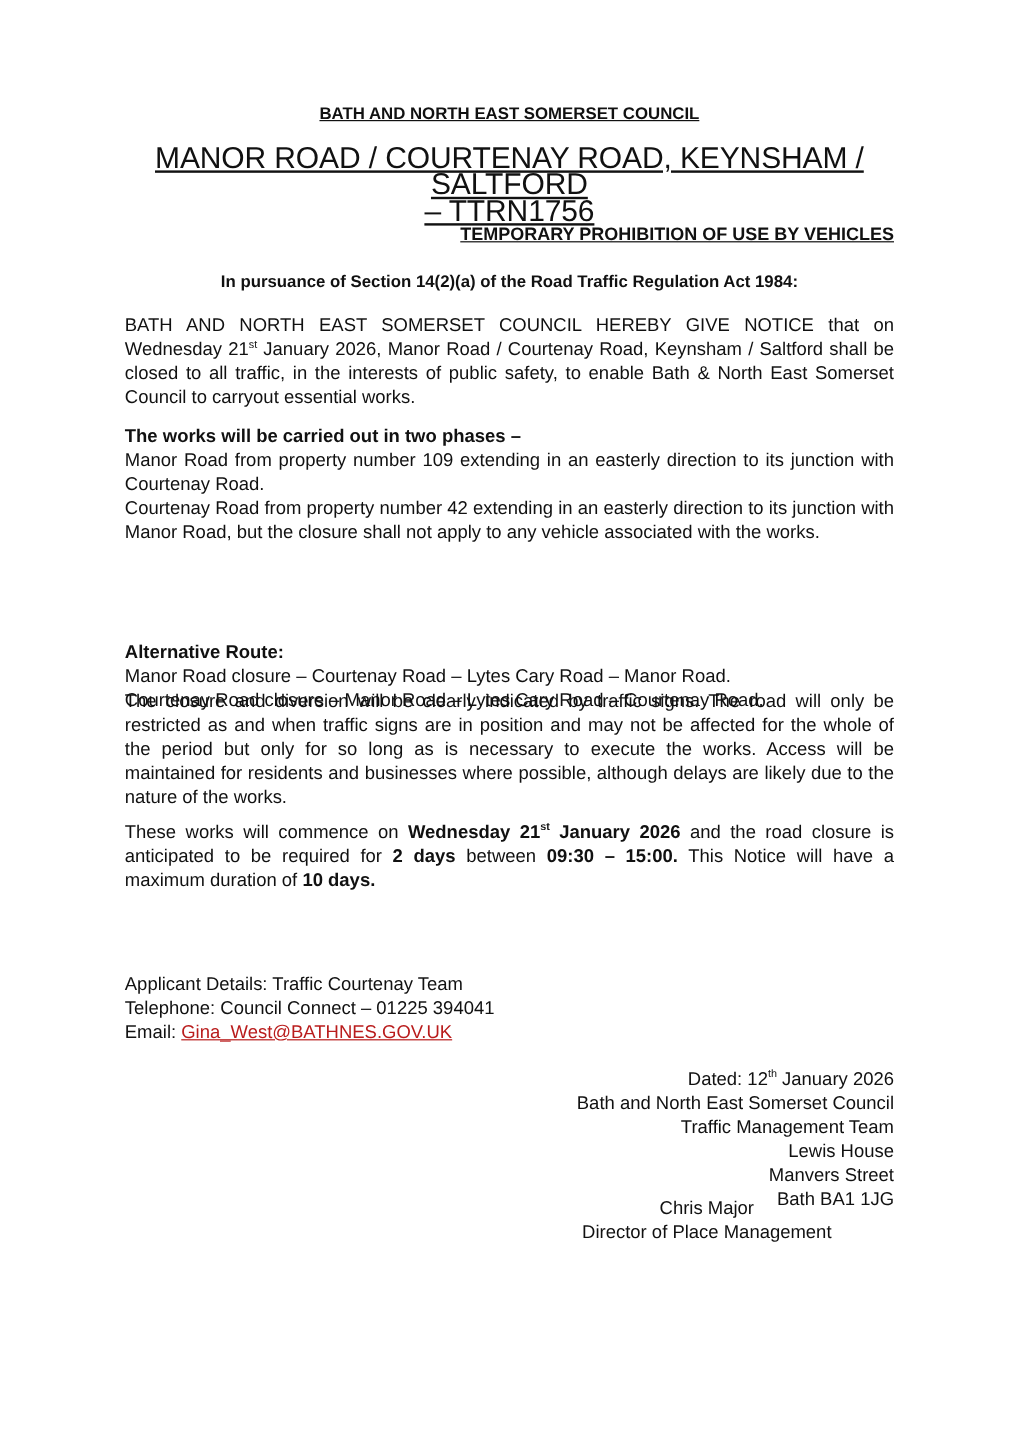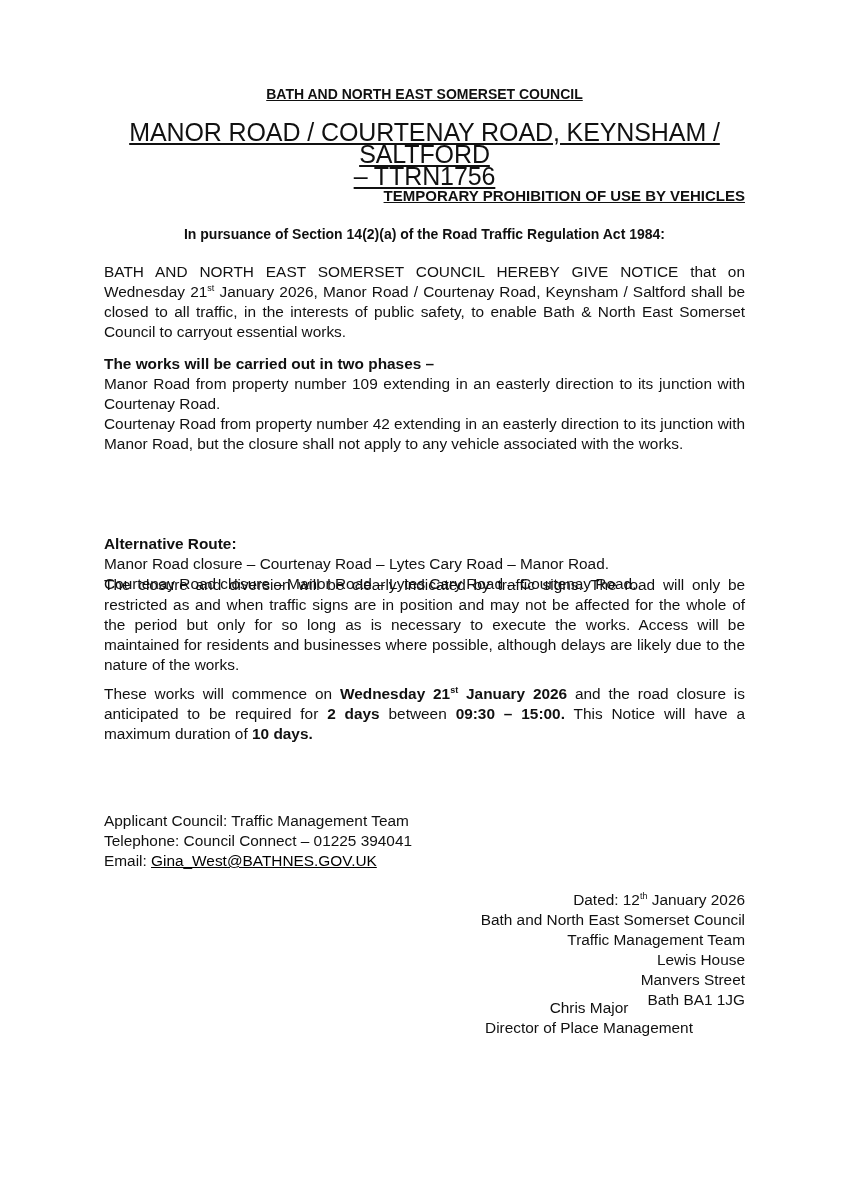--- a/index.html
+++ b/index.html
@@ -25,21 +25,21 @@
     position: absolute; top: 226px; left: 0; width: 641px;
     font-weight: bold; font-size: 14px; text-align: center;
   }
   .para {
     position: absolute; left: 0; width: 641px;
     font-size: 15.4px; line-height: 20px; text-align: justify;
   }
   .para b { font-weight: bold; }
   sup { font-size: 9px; line-height: 0; vertical-align: super; }
   .line { display: block; }
-  .email { color: #000000; text-decoration: underline; cursor: pointer; }
+  .email { color: #b91c1c; text-decoration: underline; cursor: pointer; }
   .sig-right {
     position: absolute; left: 360px; width: 250px; text-align: right;
     font-size: 15.4px; line-height: 20px;
   }
 </style>
 </head>
 <body>
 
 <div class="page">
 
@@ -70,21 +70,21 @@
     <span class="line">Courtenay Road closure – Manor Road – Lytes Cary Road – Courtenay Road.</span>
   </div>
 
   <div class="para" style="top:575px;">The closure and diversion will be clearly indicated by traffic signs. The road will only be restricted as and when traffic signs are in position and may not be affected for the whole of the period but only for so long as is necessary to execute the works. Access will be maintained for residents and businesses where possible, although delays are likely due to the nature of the works.</div>
 
   <div class="para" style="top:684px;">
     <span>These works will commence on </span><b><span>Wednesday 21</span><sup>st</sup><span> January 2026</span></b><span> and the road closure is anticipated to be required for </span><b>2 days</b><span> between </span><b>09:30 – 15:00.</b><span> This Notice will have a maximum duration of </span><b>10 days.</b>
   </div>
 
   <div class="para" style="top:811px; text-align:left;">
-    <span class="line">Applicant Council: Traffic Management Team</span>
+    <span class="line">Applicant Details: Traffic Courtenay Team</span>
     <span class="line">Telephone: Council Connect – 01225 394041</span>
     <span class="line"><span>Email: </span><a class="email">Gina_West@BATHNES.GOV.UK</a></span>
   </div>
 
   <div class="para" style="top:890px; text-align:right;">
     <span class="line"><span>Dated: 12</span><sup>th</sup><span> January 2026</span></span>
     <span class="line">Bath and North East Somerset Council</span>
     <span class="line">Traffic Management Team</span>
     <span class="line">Lewis House</span>
     <span class="line">Manvers Street</span>

